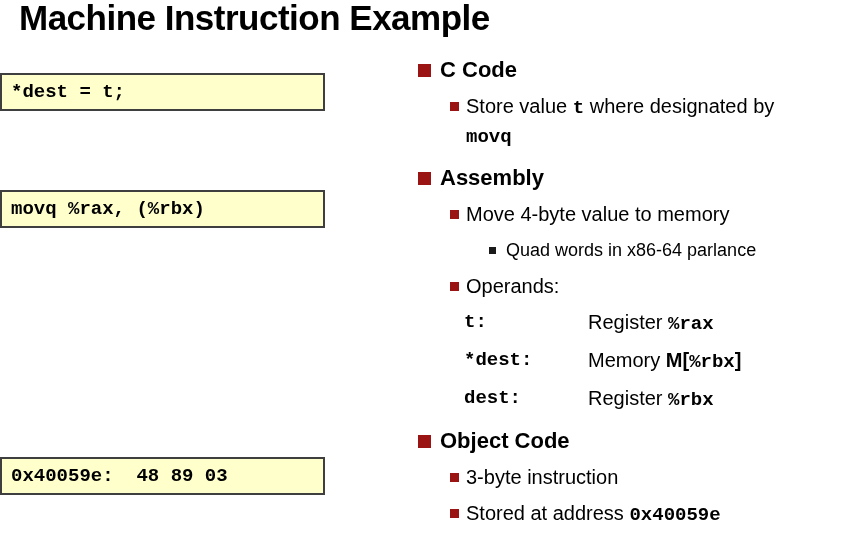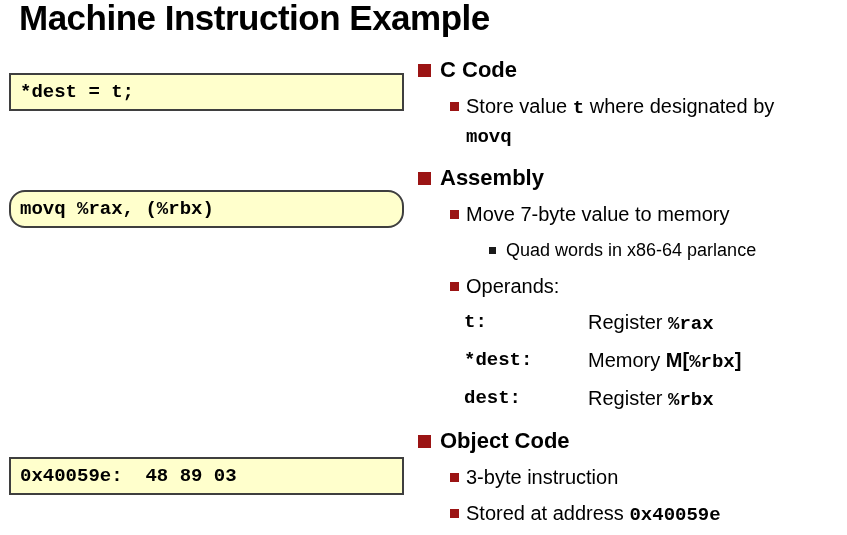--- a/index.html
+++ b/index.html
@@ -20,34 +20,34 @@
   .slide-title {
     position: absolute;
     left: 19px; top: -2px;
     font-size: 35px;
     font-weight: bold;
     letter-spacing: -0.5px;
     white-space: nowrap;
   }
   .code-box {
     position: absolute;
-    left: 9px;
-    width: 395px; height: 38px;
+    left: 0;
+    width: 325px; height: 38px;
     background: var(--box-bg);
     border: 2px solid var(--box-border);
     display: flex;
     align-items: center;
     padding-left: 9px;
     font-family: "Liberation Mono", monospace;
     font-weight: bold;
     font-size: 19px;
     white-space: pre;
   }
   .code-box.box-0 { top: 73px; }
-  .code-box.box-1 { top: 190px; border-radius: 16px; }
+  .code-box.box-1 { top: 190px; }
   .code-box.box-2 { top: 457px; }
 
   .right-col {
     position: absolute;
     left: 418px; top: 55px;
     width: 429px;
   }
   .section { margin-bottom: 12px; }
   .heading-row {
     display: flex;
@@ -132,21 +132,21 @@
       </div>
     </div>
     <div class="section">
       <div class="heading-row">
         <span class="bullet-l1"></span>
         <span class="heading-text">Assembly</span>
       </div>
       <div class="bullet-item level2">
         <span class="bullet-sq"></span>
         <div class="item-text">
-          <div class="line"><span>Move 7-byte value to memory</span></div>
+          <div class="line"><span>Move 4-byte value to memory</span></div>
         </div>
       </div>
       <div class="bullet-item level3">
         <span class="bullet-sq"></span>
         <div class="item-text">
           <div class="line"><span>Quad words in x86-64 parlance</span></div>
         </div>
       </div>
       <div class="bullet-item level2">
         <span class="bullet-sq"></span>

